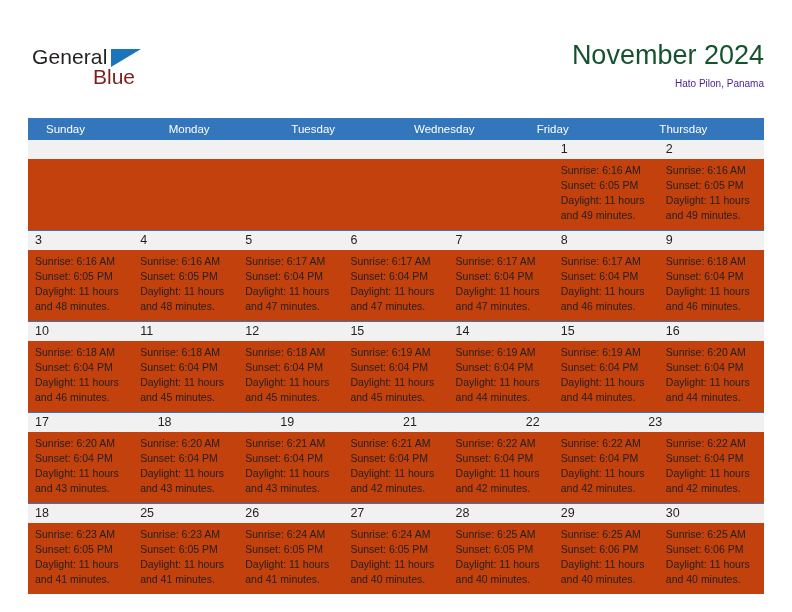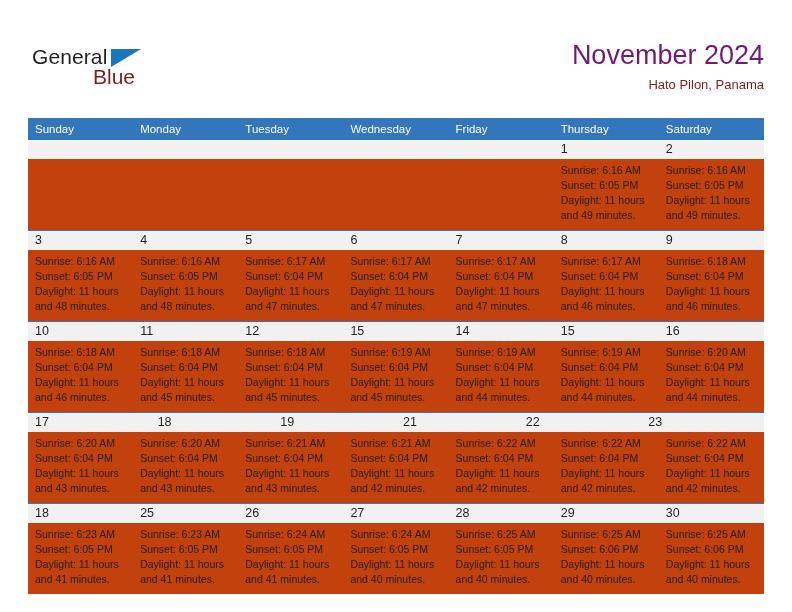--- a/index.html
+++ b/index.html
@@ -67,28 +67,28 @@
   }
 
   .titles {
     position: absolute;
     right: 0;
     top: 0;
     text-align: right;
   }
   .cal-title {
     font-size: 27px;
-    color: #701a75;
+    color: #14532d;
     line-height: 1.15;
     white-space: nowrap;
   }
   .cal-sub {
     margin-top: 7px;
-    font-size: 13px;
-    color: #7f1d1d;
+    font-size: 10px;
+    color: #4c1d95;
     line-height: 1.15;
     white-space: nowrap;
   }
 
   
   .calendar {
     position: absolute;
     left: 28px;
     top: 106px;
     width: 736px;
@@ -99,21 +99,21 @@
     width: 100%;
   }
 
   .head-row {
     background: #3476bb;
   }
   .head-cell {
     flex: 1 1 0;
     min-width: 0;
     box-sizing: border-box;
-    padding: 4px 0 4px 7px;
+    padding: 4px 0 4px 18px;
     font-size: 11.5px;
     color: #ffffff;
     line-height: 1.25;
     white-space: nowrap;
   }
 
   .week {
     border-top: 1.5px solid #3476bb;
   }
   .week:first-of-type {
@@ -177,21 +177,20 @@
 
   <div class="calendar">
 
     <div class="row head-row">
       <div class="head-cell">Sunday</div>
       <div class="head-cell">Monday</div>
       <div class="head-cell">Tuesday</div>
       <div class="head-cell">Wednesday</div>
       <div class="head-cell">Friday</div>
       <div class="head-cell">Thursday</div>
-      <div class="head-cell">Saturday</div>
     </div>
 
     <div id="weeks-container">
         <div class="week">
           <div class="numbers-row">
             <div class="num-cell"></div>
             <div class="num-cell"></div>
             <div class="num-cell"></div>
             <div class="num-cell"></div>
             <div class="num-cell"></div>

